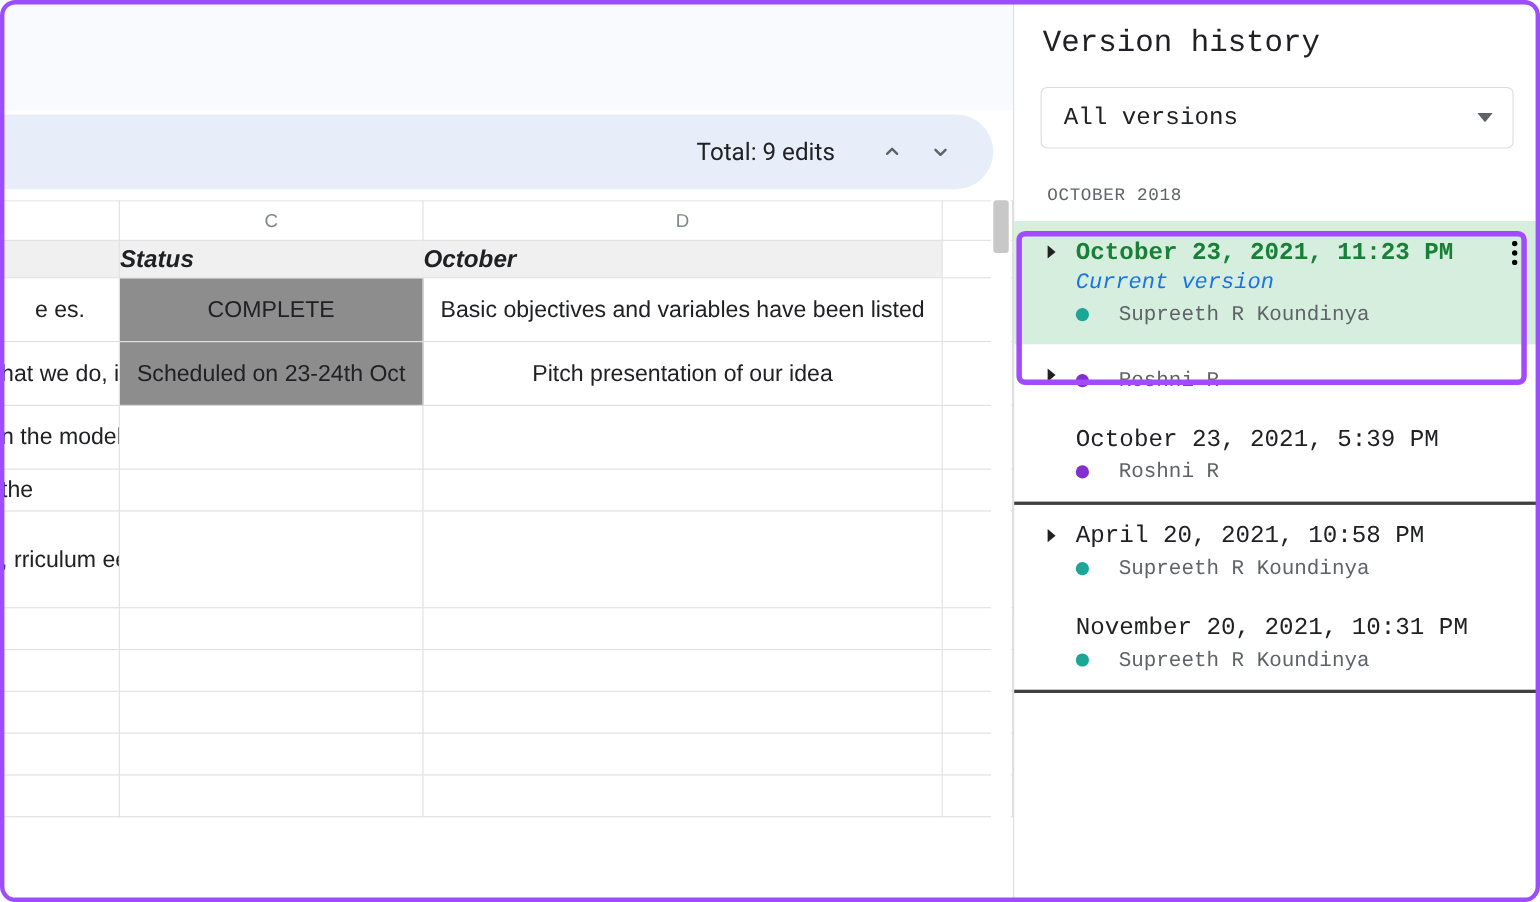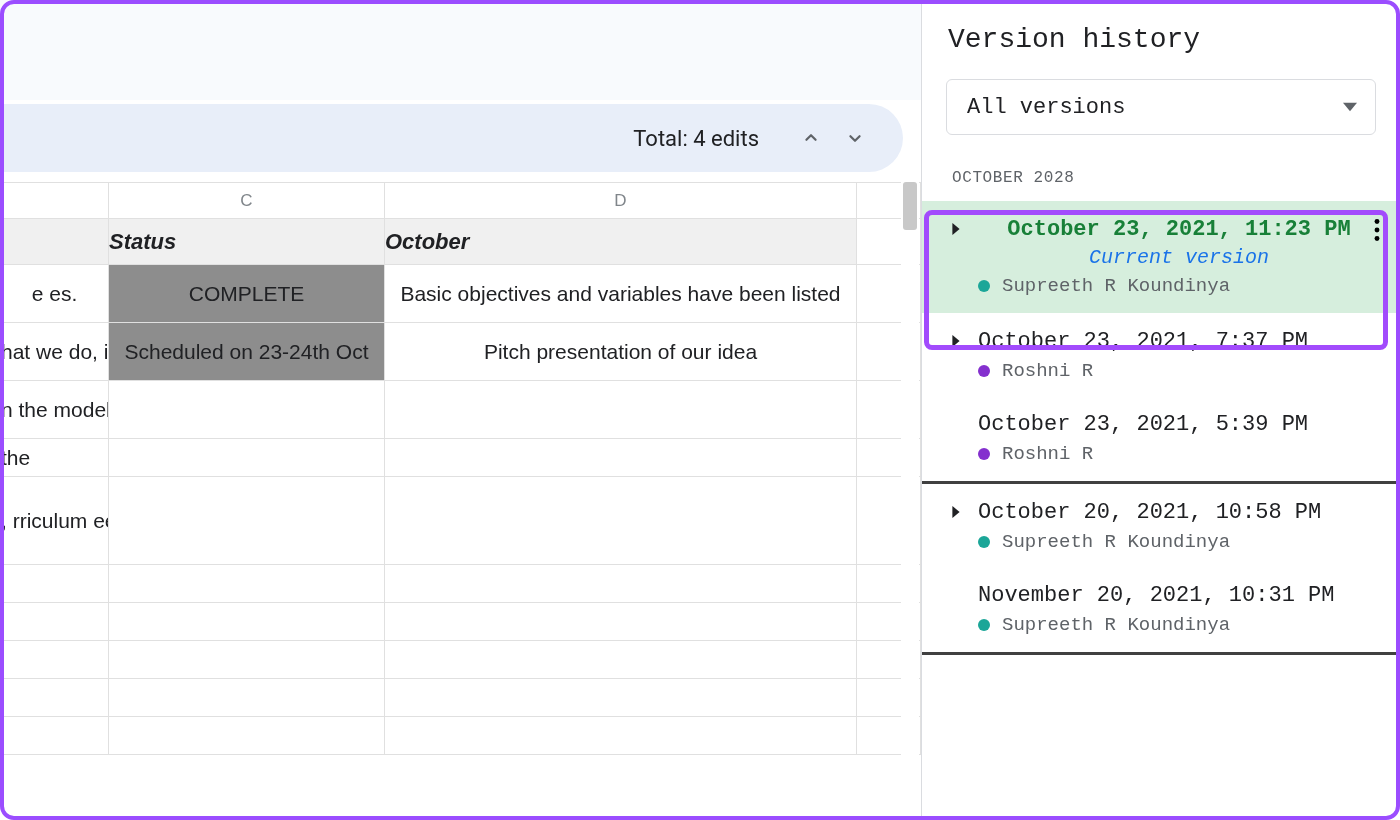--- a/index.html
+++ b/index.html
@@ -113,21 +113,21 @@
     font-size: 17px;
     height: 36px;
     text-align: center;
     border-right: 1px solid var(--header-sep);
   }
   .head-row td {
     background: var(--header-bg);
     font-weight: 700;
     font-style: italic;
     font-size: 22px;
-    height: 46px;
+    height: 34px;
     padding: 0 10px;
     white-space: nowrap;
     overflow: hidden;
   }
   .head-row td.plain-end { background: #fff; }
   .data-row td {
     font-size: 21px;
     padding: 4px 8px;
     height: 38px;
     line-height: 1.2;
@@ -201,21 +201,20 @@
   }
   .ver-item {
     position: relative;
     padding: 16px 20px 16px 56px;
     border-bottom: 3px solid #404040;
     cursor: pointer;
   }
   .ver-item.current {
     background: var(--highlight-bg);
     border-bottom: none;
-    text-align: center;
   }
   .ver-item.grouped { border-bottom: none; padding-bottom: 14px; }
   .ver-item .expand {
     position: absolute;
     left: 28px;
     top: 22px;
     color: var(--text-dark);
   }
   .ver-ts {
     font-size: 22px;
@@ -228,21 +227,21 @@
   }
   .ver-sub {
     color: var(--blue-link);
     font-style: italic;
     font-size: 20px;
     margin-top: 4px;
   }
   .ver-editor {
     display: flex;
     align-items: center;
-    gap: 12px;
+    gap: 27px;
     font-size: 19px;
     color: var(--text-muted);
     margin-top: 6px;
     padding-left: 0;
   }
   .ver-editor .dot {
     width: 12px;
     height: 12px;
     border-radius: 50%;
   }
@@ -263,21 +262,21 @@
   }
   svg { display: block; }
 </style>
 </head>
 <body>
 
 <div class="app">
   <div class="main">
     <div class="top-blank"></div>
     <div class="edits-bar">
-      <span class="edits-text">Total: 4 edits</span>
+      <span class="edits-text">Total: 9 edits</span>
       <div class="edits-nav">
         <svg width="22" height="22" viewBox="0 0 24 24">
             <path d="M7 14l5-5 5 5" fill="none" stroke="currentColor" stroke-width="2.4" stroke-linecap="round" stroke-linejoin="round"></path>
           </svg>
       </div>
       <div class="edits-nav">
         <svg width="22" height="22" viewBox="0 0 24 24">
             <path d="M7 10l5 5 5-5" fill="none" stroke="currentColor" stroke-width="2.4" stroke-linecap="round" stroke-linejoin="round"></path>
           </svg>
       </div>
@@ -379,21 +378,21 @@
   </div>
 
   <div class="side">
     <div class="side-title">Version history</div>
     <div class="filter">
       <span class="filter-label">All versions</span>
       <svg width="14" height="14" viewBox="0 0 10 6">
           <path d="M0 0 L10 0 L5 6 Z" fill="#5f6368"></path>
         </svg>
     </div>
-    <div class="month-label">OCTOBER 2028</div>
+    <div class="month-label">OCTOBER 2018</div>
 
     <div class="ver-list">
       <div class="ver-item current">
         <span class="expand">
           <svg width="12" height="12" viewBox="0 0 6 10">
               <path d="M0 0 L6 5 L0 10 Z" fill="#202124"></path>
             </svg>
         </span>
         <div class="ver-ts">October 23, 2021, 11:23 PM</div>
         <div class="ver-sub">Current version</div>
@@ -409,42 +408,41 @@
             </svg>
         </span>
       </div>
 
       <div class="ver-item grouped">
         <span class="expand">
           <svg width="12" height="12" viewBox="0 0 6 10">
               <path d="M0 0 L6 5 L0 10 Z" fill="#202124"></path>
             </svg>
         </span>
-        <div class="ver-ts">October 23, 2021, 7:37 PM</div>
         <div class="ver-editor">
           <span class="dot purple"></span>
           <span>Roshni R</span>
         </div>
       </div>
 
       <div class="ver-item">
         <div class="ver-ts">October 23, 2021, 5:39 PM</div>
         <div class="ver-editor">
           <span class="dot purple"></span>
           <span>Roshni R</span>
         </div>
       </div>
 
       <div class="ver-item grouped">
         <span class="expand">
           <svg width="12" height="12" viewBox="0 0 6 10">
               <path d="M0 0 L6 5 L0 10 Z" fill="#202124"></path>
             </svg>
         </span>
-        <div class="ver-ts">October 20, 2021, 10:58 PM</div>
+        <div class="ver-ts">April 20, 2021, 10:58 PM</div>
         <div class="ver-editor">
           <span class="dot teal"></span>
           <span>Supreeth R Koundinya</span>
         </div>
       </div>
 
       <div class="ver-item">
         <div class="ver-ts">November 20, 2021, 10:31 PM</div>
         <div class="ver-editor">
           <span class="dot teal"></span>

